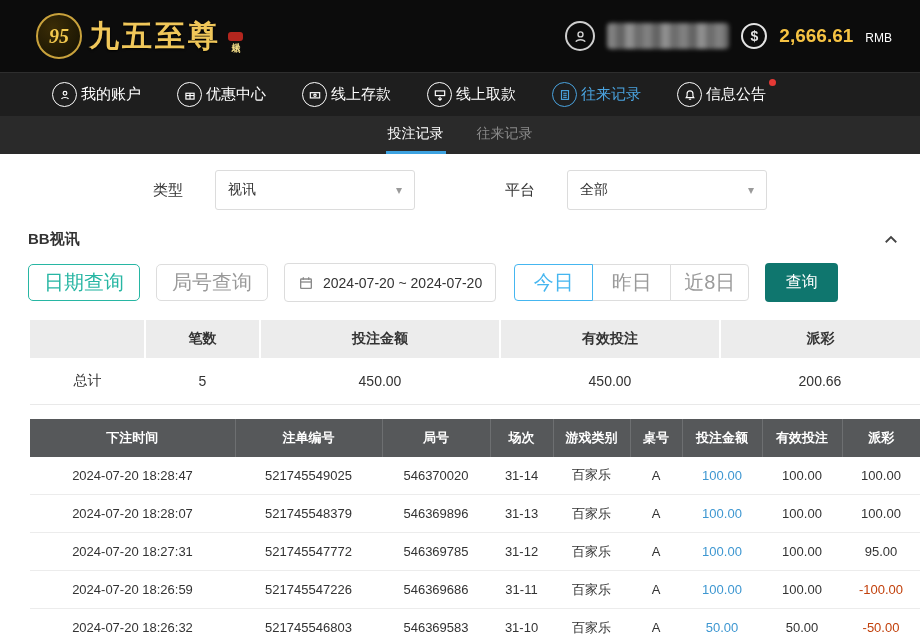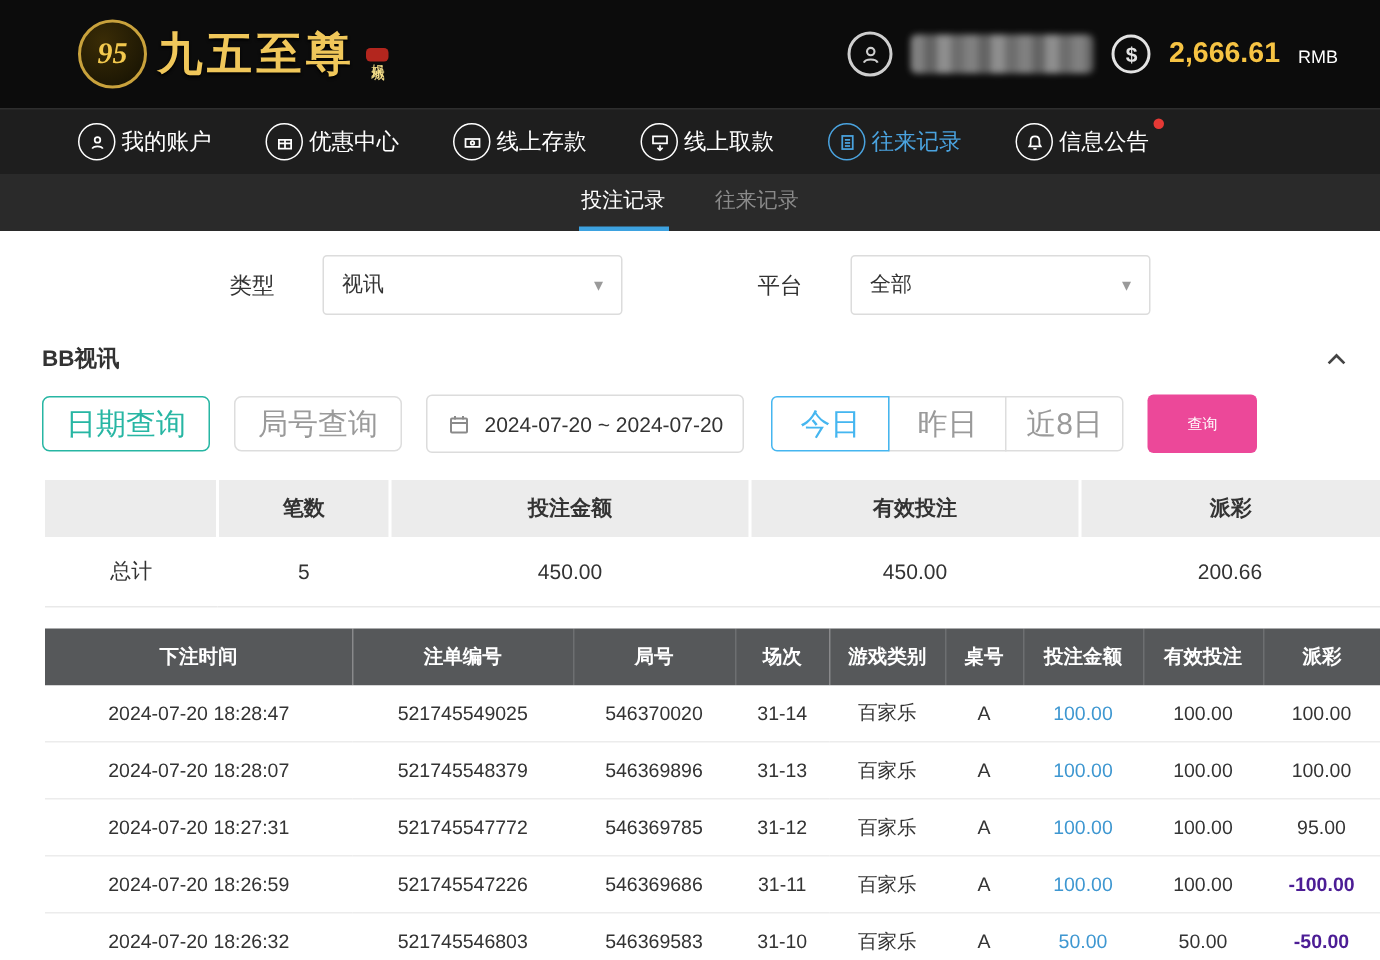--- a/index.html
+++ b/index.html
@@ -2,21 +2,21 @@
 <html><head>
 <meta charset="utf-8">
 <style>
   * { margin:0; padding:0; box-sizing:border-box; }
   html,body { width:920px; height:640px; overflow:hidden; background:#fff;
     font-family:"Liberation Sans", sans-serif; }
   .viewport { width:920px; height:640px; overflow:hidden; position:relative; }
 
   
   .topbar { height:72px; background:#0c0c0c; display:flex; align-items:center;
-    justify-content:space-between; padding:0 28px 0 52px; }
+    justify-content:space-between; padding:0 28px 0 36px; }
   .logo { display:flex; align-items:center; gap:7px; cursor:pointer; }
   .emblem { width:46px; height:46px; border-radius:50%; border:2px solid #c9a23c;
     background:radial-gradient(circle at 35% 30%, #3a2c06, #131003);
     color:#f3c94e; display:flex; align-items:center; justify-content:center;
     font:italic bold 20px "Liberation Serif", serif; }
   .logo-text { font:bold 30px "Liberation Serif", serif; color:#f0c75a;
     letter-spacing:3px; text-shadow:0 1px 2px #000; }
   .logo-badge { background:#b3261e; color:#f7e08a; font-size:9px; line-height:11px;
     padding:3px 2px; border-radius:3px; writing-mode:vertical-rl; letter-spacing:1px; }
   .top-right { display:flex; align-items:center; gap:12px; }
@@ -76,42 +76,42 @@
   .m-r { margin-right:16px; }
   .date-box { height:39px; border:1px solid #dcdcdc; border-radius:4px; display:flex;
     align-items:center; gap:9px; padding:0 13px; font-size:14px; color:#333;
     cursor:pointer; margin-right:18px; }
   .date-box svg { width:16px; height:16px; color:#8a8a8a; }
   .seg { display:flex; margin-right:16px; }
   .seg .btn { border-radius:0; margin-left:-1px; width:79px; justify-content:center; }
   .seg .btn:first-child { border-radius:4px 0 0 4px; margin-left:0; }
   .seg .btn:last-child { border-radius:0 4px 4px 0; }
   .seg .btn.active { color:#45b6f0; border-color:#45b6f0; z-index:1; position:relative; }
-  .search-btn { height:39px; width:73px; background:#ec4899; border:none; color:#fff;
-    border-radius:4px; font-size:10px; display:flex; align-items:center;
+  .search-btn { height:39px; width:73px; background:#0f766e; border:none; color:#fff;
+    border-radius:4px; font-size:16px; display:flex; align-items:center;
     justify-content:center; cursor:pointer; }
 
   
   table { border-collapse:collapse; }
   .sum-table { width:890px; margin-left:30px; font-size:14px; }
   .sum-table th { background:#ececec; height:38px; font-weight:bold; color:#333;
     border-left:2px solid #fff; }
   .sum-table th:first-child { border-left:none; }
   .sum-table td { height:46px; text-align:center; color:#333;
     border-bottom:1px solid #e9e9e9; background:#fff; }
 
   
   .detail-table { width:890px; margin:14px 0 0 30px; font-size:13px; }
   .detail-table th { background:#56585a; color:#fff; height:38px; font-weight:bold;
     border-right:1px solid rgba(255,255,255,.14); }
   .detail-table th:last-child { border-right:none; }
   .detail-table td { height:38px; text-align:center; color:#333; background:#fff;
     border-bottom:1px solid #ececec; }
   td.link { color:#3e97d1; cursor:pointer; }
-  td.neg { color:#4c1d95;font-weight:bold; }
+  td.neg { color:#c2410c; }
 </style>
 </head>
 <body>
 
 <div class="viewport">
 
   <header class="topbar">
     <div class="logo">
       <div class="emblem">95</div>
       <div class="logo-text">九五至尊</div>

